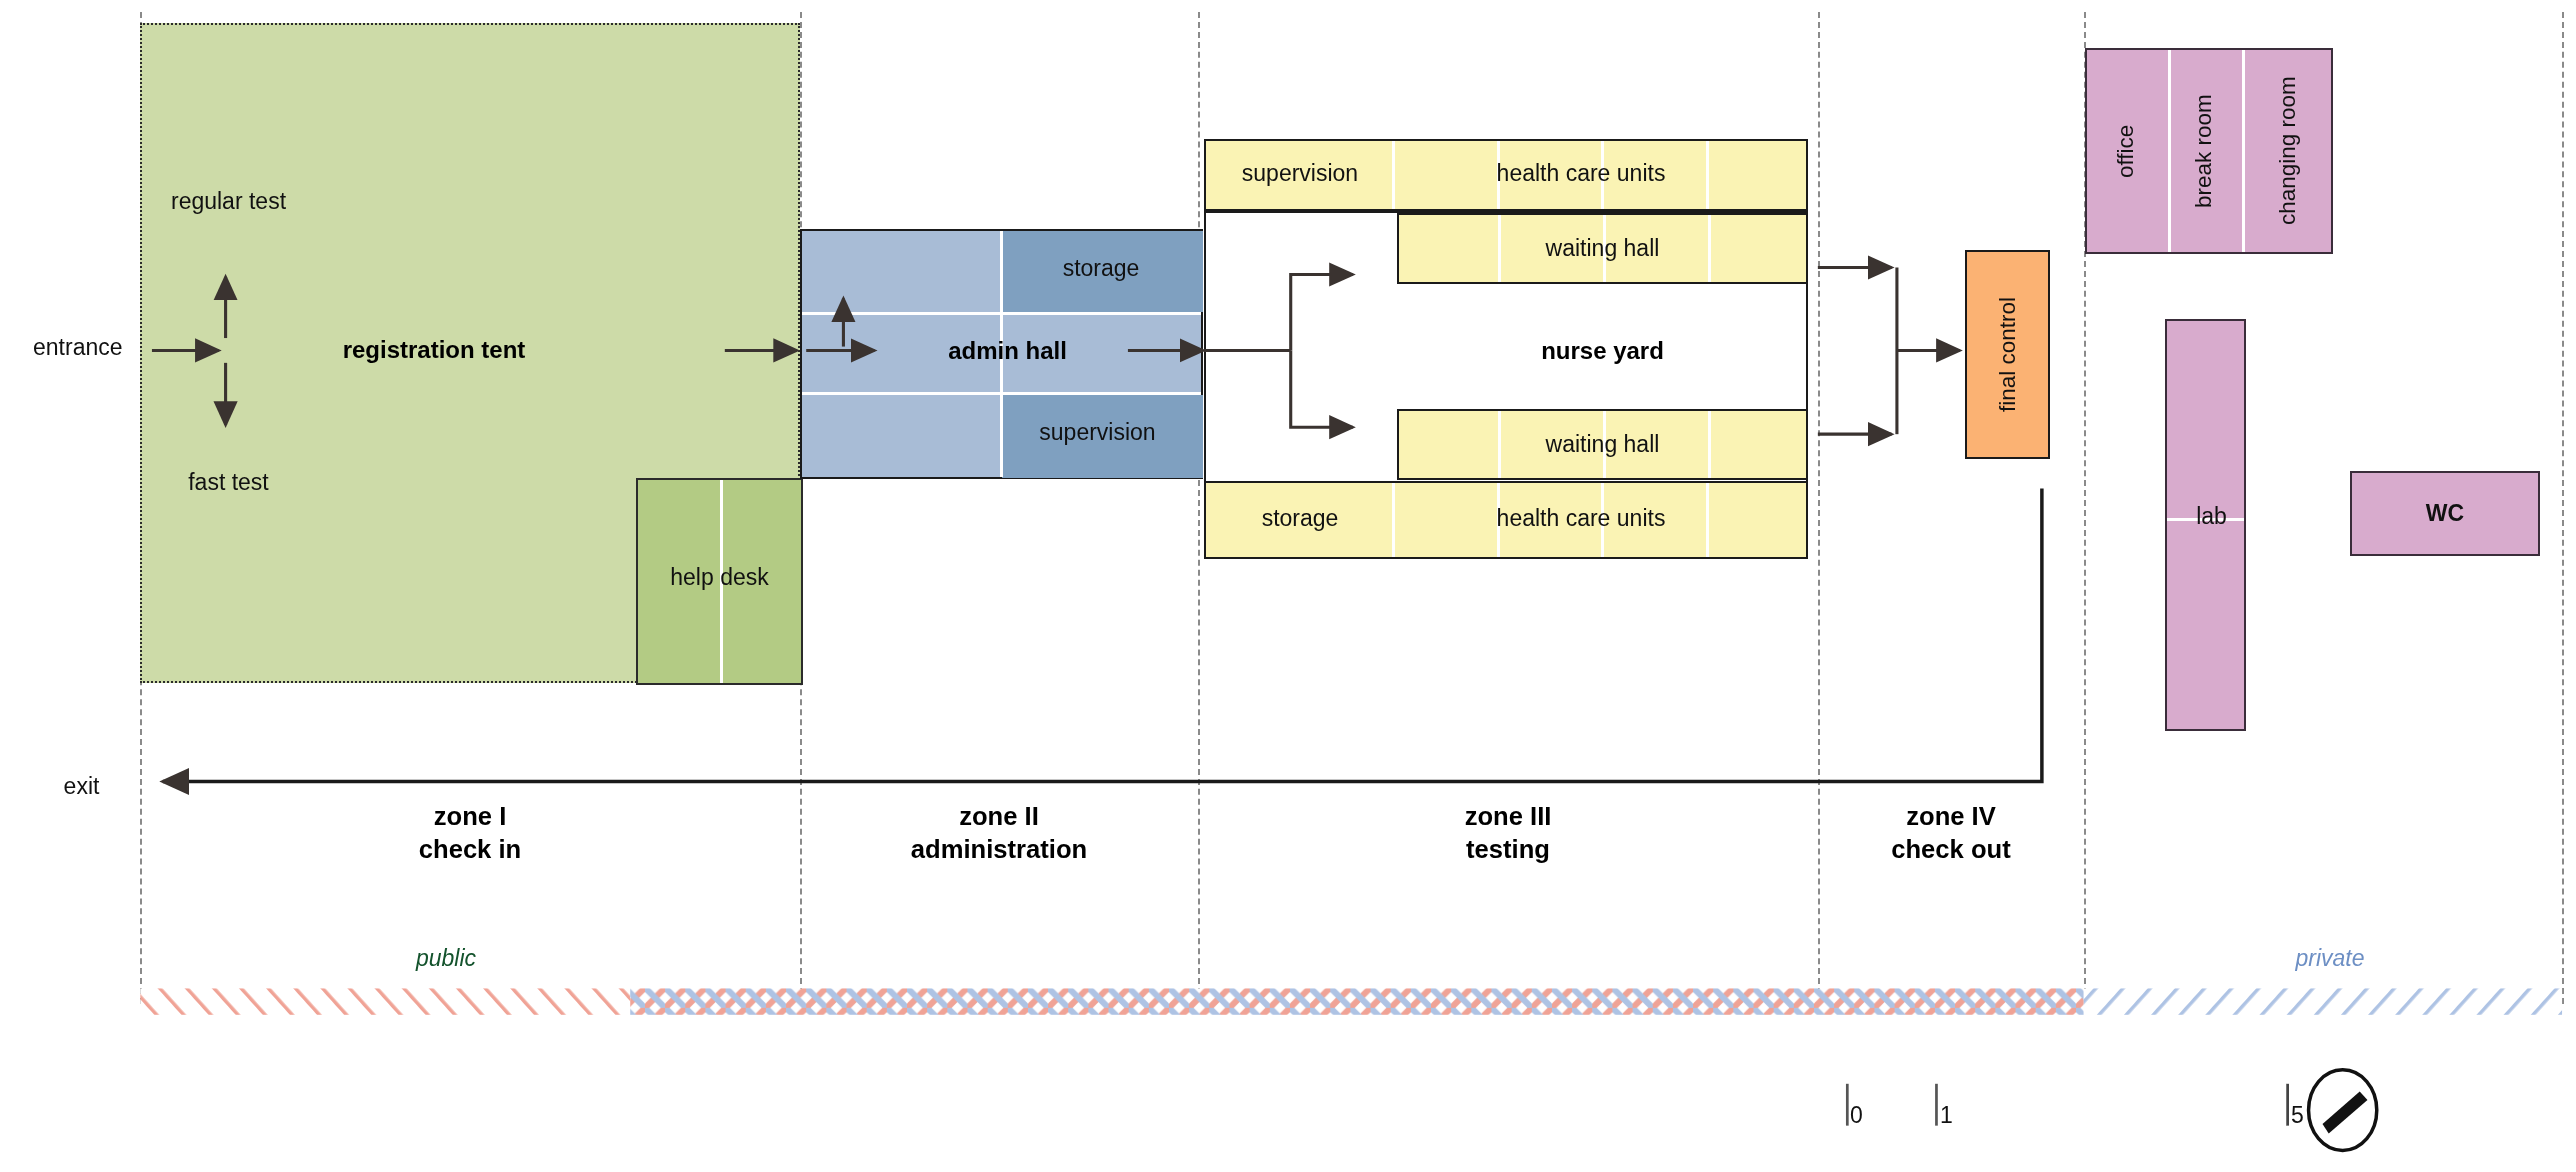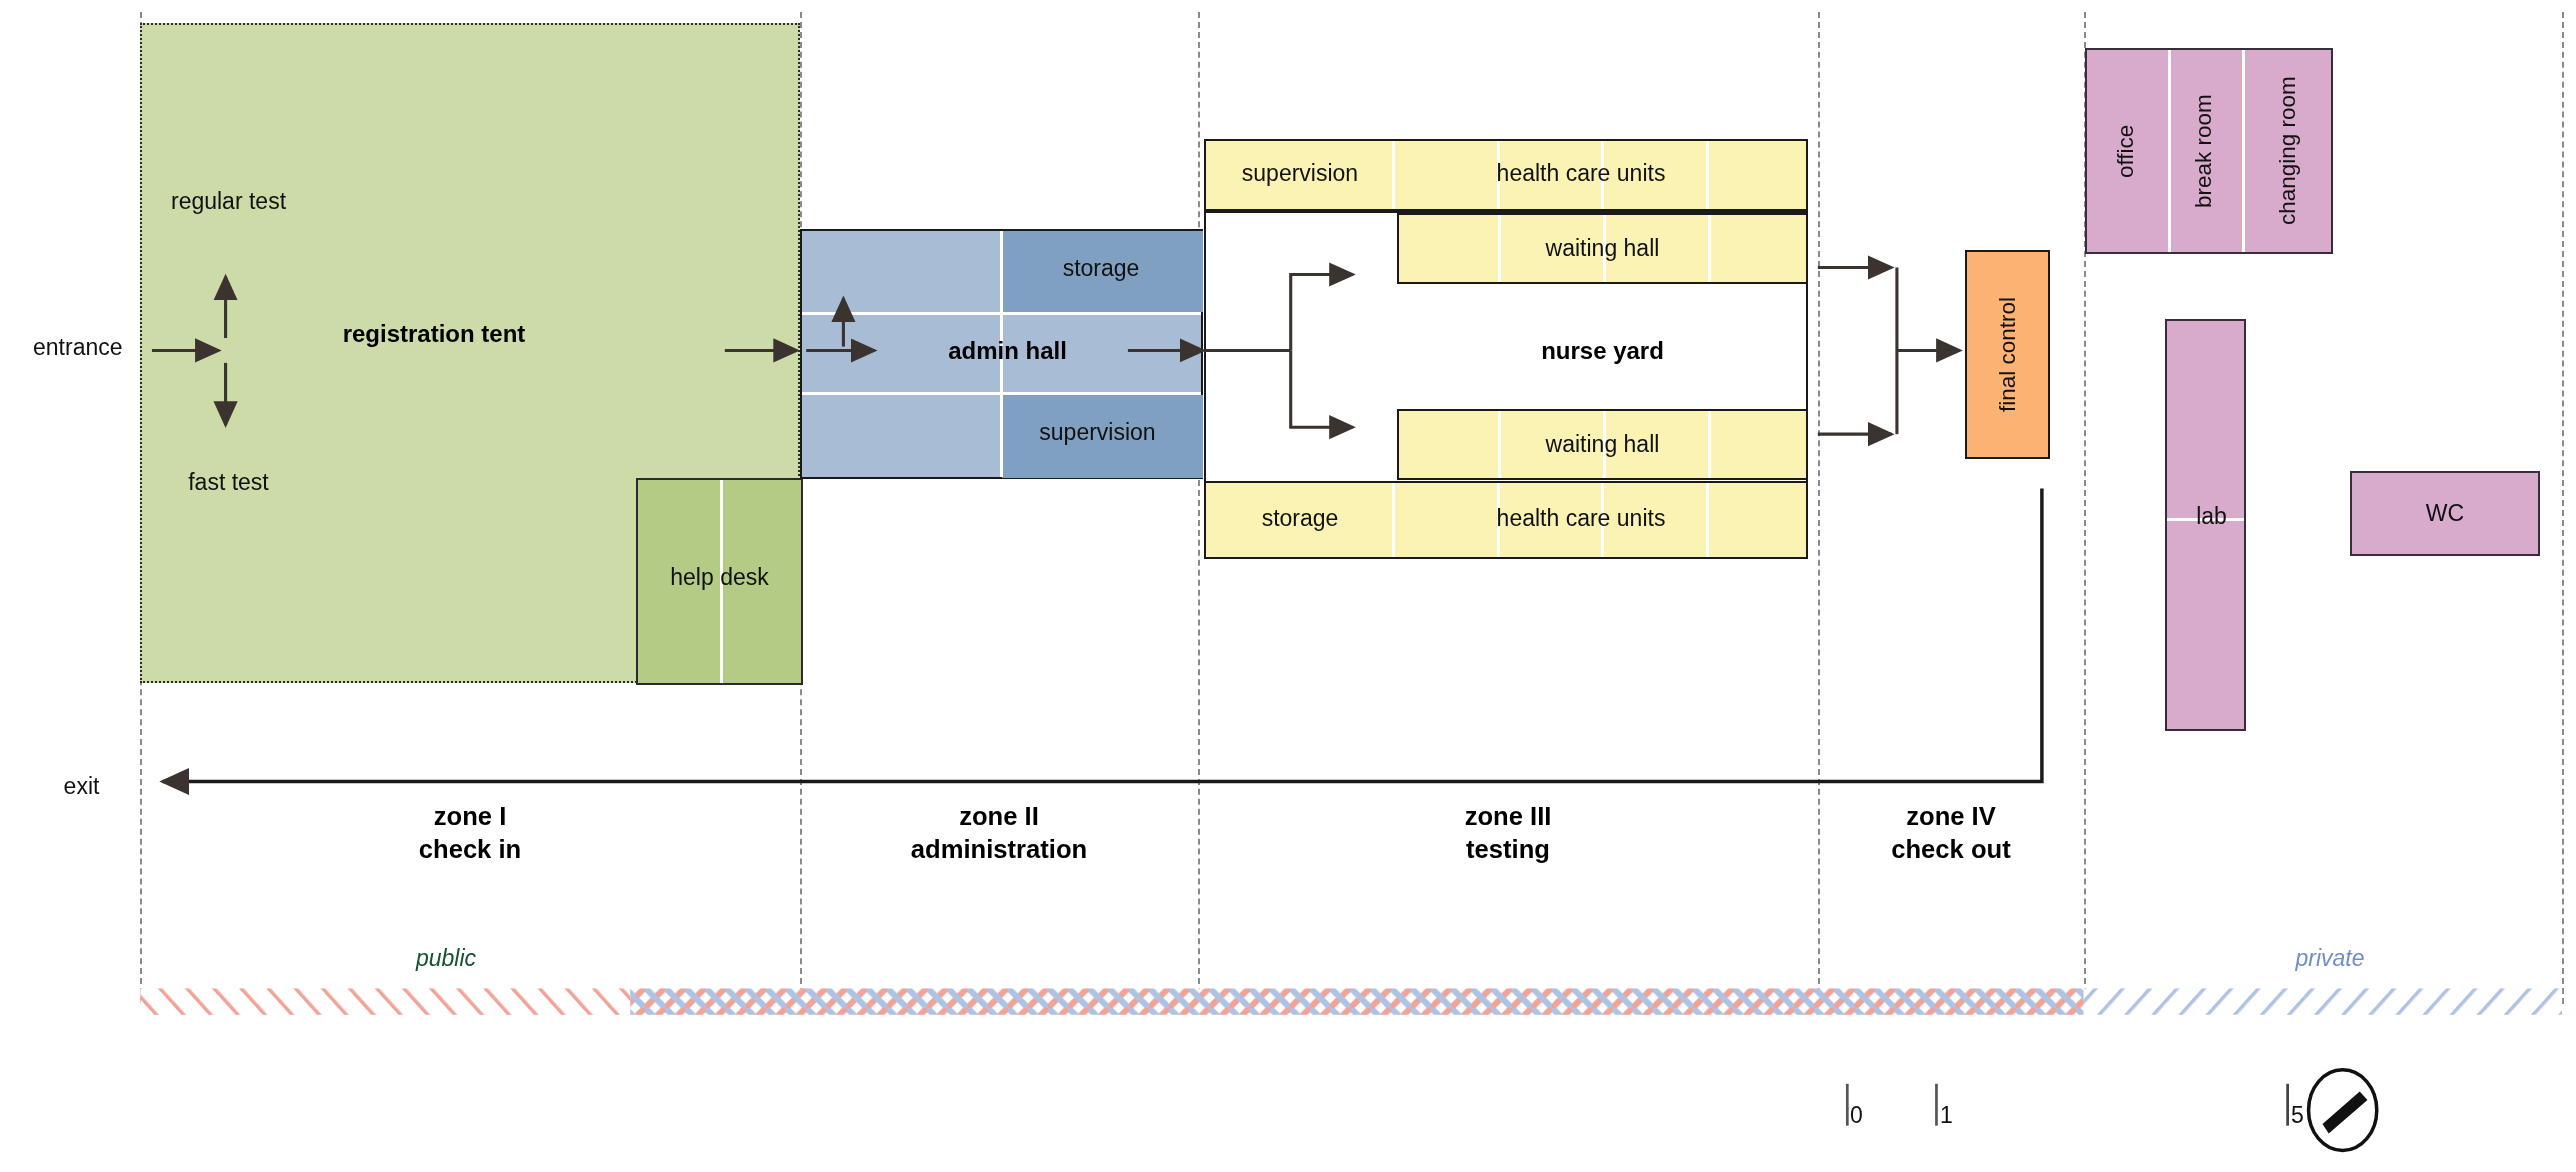--- a/index.html
+++ b/index.html
@@ -16,21 +16,21 @@
 
   .admin-outer{border:2.3px solid #1a1a1a;background:#a8bcd6;}
   .admin-dark{background:#7fa0c0;}
   .wline-h{position:absolute;left:0;right:0;height:3.1px;background:#ffffff;}
   .wline-v{position:absolute;top:0;bottom:0;width:3.1px;background:#ffffff;}
 
   .yellow{background:#faf3b4;border:2.3px solid #1a1a1a;}
   .nurse-box{border:2.3px solid #1a1a1a;background:transparent;}
   .final{background:#fbb273;border:2.3px solid #1a1a1a;}
 
-  .purple{background:#d8abcd;border:2.3px solid #3a2d3a;}
+  .purple{background:#d8abcd;border:2.3px solid #3a2d3a;font-weight:bold;}
 
   
   .lbl{font-size:23px;color:#111;line-height:1.12;}
   .lbl-b{font-size:24px;font-weight:bold;color:#000;line-height:1.12;}
   .lbl-sm{font-size:22.5px;color:#111;line-height:1.12;}
   .zonelab{font-size:25.6px;font-weight:bold;color:#000;line-height:1.3;}
   .ital{font-style:italic;font-size:23px;}
   .vert{writing-mode:vertical-rl;transform:rotate(180deg);}
 
   
@@ -44,21 +44,21 @@
 
   <div class="vdash" style="left:140px;top:12.4px;height:992px;"></div>
   <div class="vdash" style="left:800px;top:12.4px;height:992px;"></div>
   <div class="vdash" style="left:1198px;top:12.4px;height:992px;"></div>
   <div class="vdash" style="left:1818px;top:12.4px;height:992px;"></div>
   <div class="vdash" style="left:2084px;top:12.4px;height:992px;"></div>
   <div class="vdash" style="left:2562px;top:12.4px;height:992px;"></div>
 
   <div class="abs zone1-fill" style="left:140px;top:23px;width:660px;height:660px;"></div>
 
-  <div class="abs ctr lbl-b" style="left:271px;top:316px;width:326px;height:36px;">registration tent</div>
+  <div class="abs ctr lbl-b" style="left:271px;top:332px;width:326px;height:36px;">registration tent</div>
 
   <div class="abs ctr lbl" style="left:151px;top:172px;width:155px;height:59px;white-space:pre-line;">regular test</div>
 
   <div class="abs ctr lbl" style="left:151px;top:453px;width:155px;height:59px;white-space:pre-line;">fast test</div>
 
   <div class="abs ctr lbl" style="left:7.8px;top:332px;width:140px;height:31px;">entrance</div>
 
   <div class="abs helpdesk" style="left:636px;top:478px;width:167px;height:207px;">
     <div class="vdiv" style="left:82px;"></div>
   </div>

